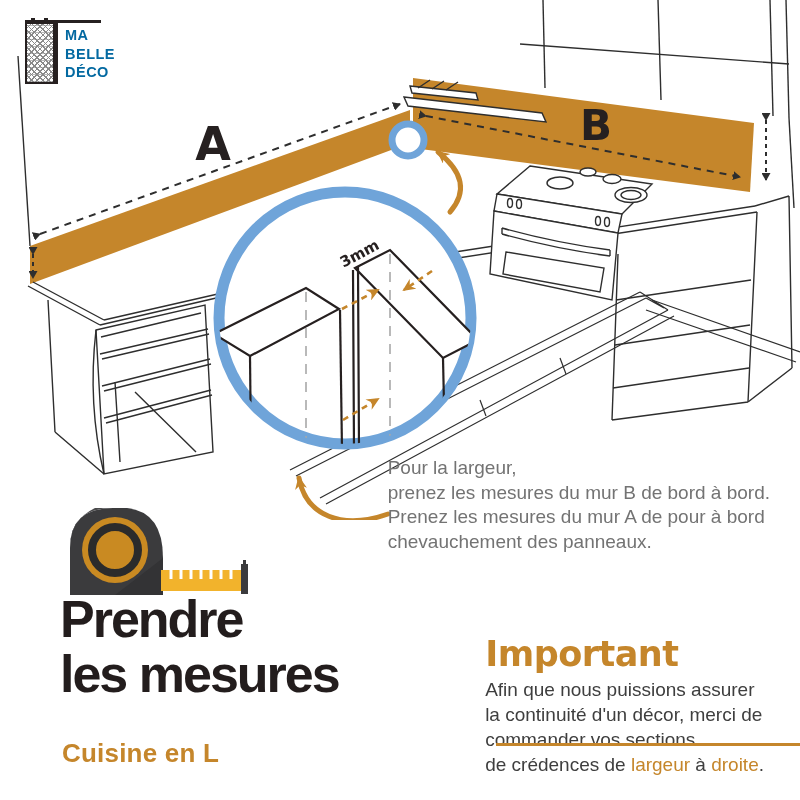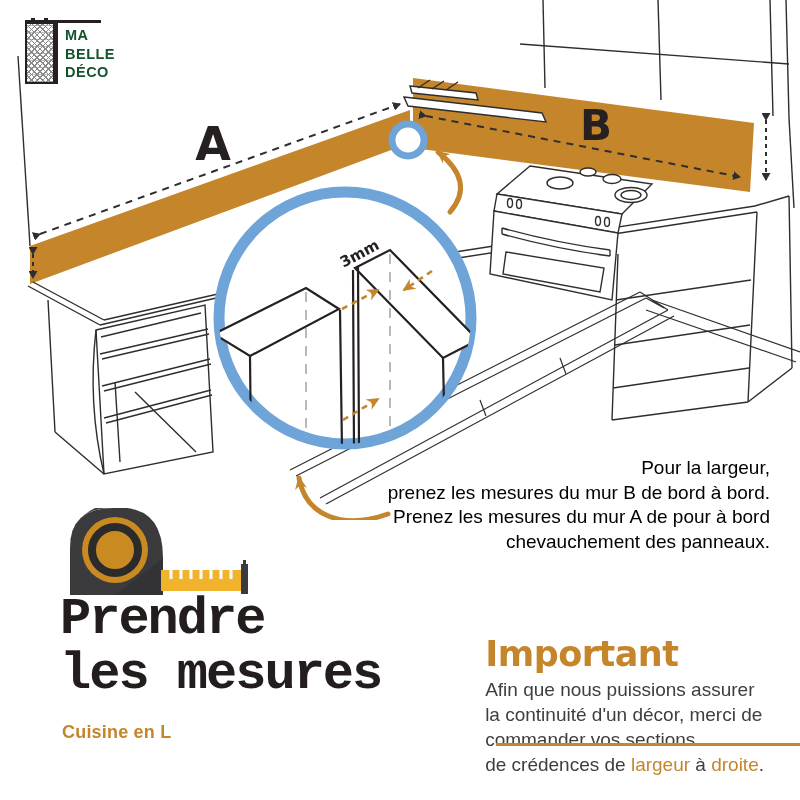--- a/index.html
+++ b/index.html
@@ -10,34 +10,34 @@
   #logo .topline{position:absolute;left:0;top:2px;width:76px;height:3px;background:#262020;}
   #logo .nub{position:absolute;top:0;width:4px;height:6px;background:#262020;}
   #logo .patternbox{position:absolute;left:0;top:4px;width:26px;height:58px;
       border:2px solid #262020;border-right-width:5px;
       background:
         repeating-linear-gradient(45deg,#8a8a8a 0 1px,transparent 1px 4px),
         repeating-linear-gradient(-45deg,#8a8a8a 0 1px,transparent 1px 4px),
         repeating-linear-gradient(0deg,#bbb 0 1px,transparent 1px 7px);
   }
   #logo .logotext{position:absolute;left:40px;top:8px;font-weight:bold;font-size:14.5px;
-      line-height:1.28;letter-spacing:.5px;color:#14532d;font-family:"Liberation Sans",sans-serif;}
+      line-height:1.28;letter-spacing:.5px;color:#0369a1;font-family:"Liberation Sans",sans-serif;}
   
   #scene{position:absolute;left:0;top:0;}
   
-  #instructions{position:absolute;right:30px;top:456px;text-align:right;
-      font-size:19px;line-height:1.3;color:#000000;}
+  #instructions{position:absolute;right:30px;top:456px;
+      font-size:19px;line-height:1.3;color:#737373;}
   
   #tape{position:absolute;left:55px;top:500px;}
   
   #title{position:absolute;left:60px;top:592px;color:#231d1d;
-      font-family:Liberation Mono, monospace;font-weight:800;font-size:52px;
+      font-family:Liberation Sans, sans-serif;font-weight:800;font-size:52px;
       line-height:1.06;letter-spacing:-2px;}
-  #subtitle{position:absolute;left:62px;top:722px;color:#c5862b;
-      font-weight:bold;font-size:18px;letter-spacing:.2px;}
+  #subtitle{position:absolute;left:62px;top:738px;color:#c5862b;
+      font-weight:bold;font-size:26px;letter-spacing:.2px;}
   
   #important{position:absolute;right:36px;top:634px;text-align:left;}
   #important .head{color:#c5862b;font-family:"DejaVu Sans",sans-serif;
       font-weight:800;font-size:35px;letter-spacing:-.5px;margin-bottom:3px;}
   #important .body{font-size:19px;line-height:1.32;color:#3e3e3e;}
   .hl{color:#c5862b;}
   #important-rule{position:absolute;left:496px;top:743px;width:304px;height:3px;background:#c5862b;}
 </style>
 </head>
 <body>

